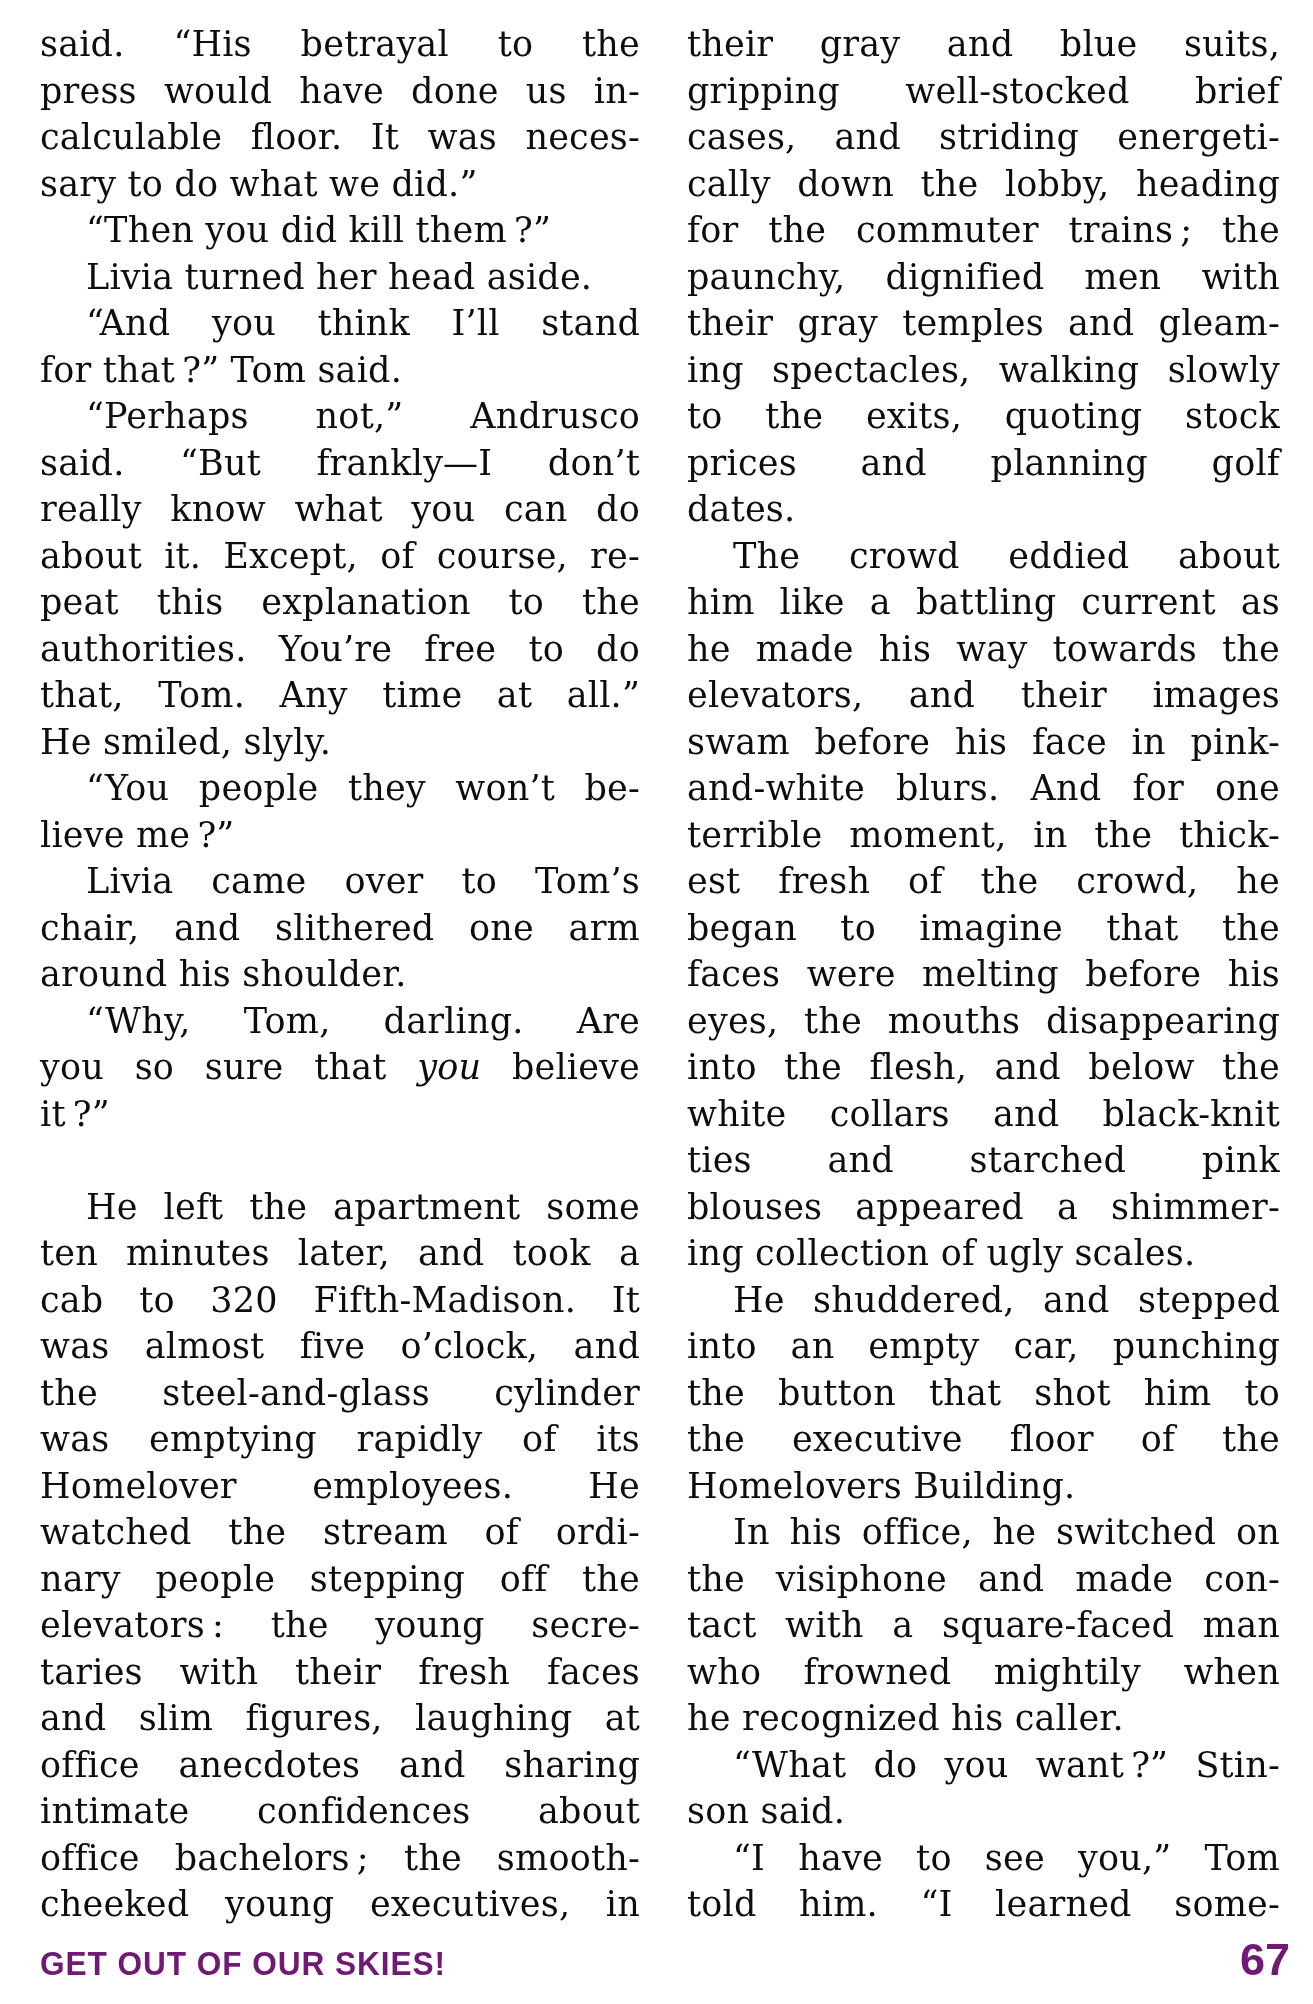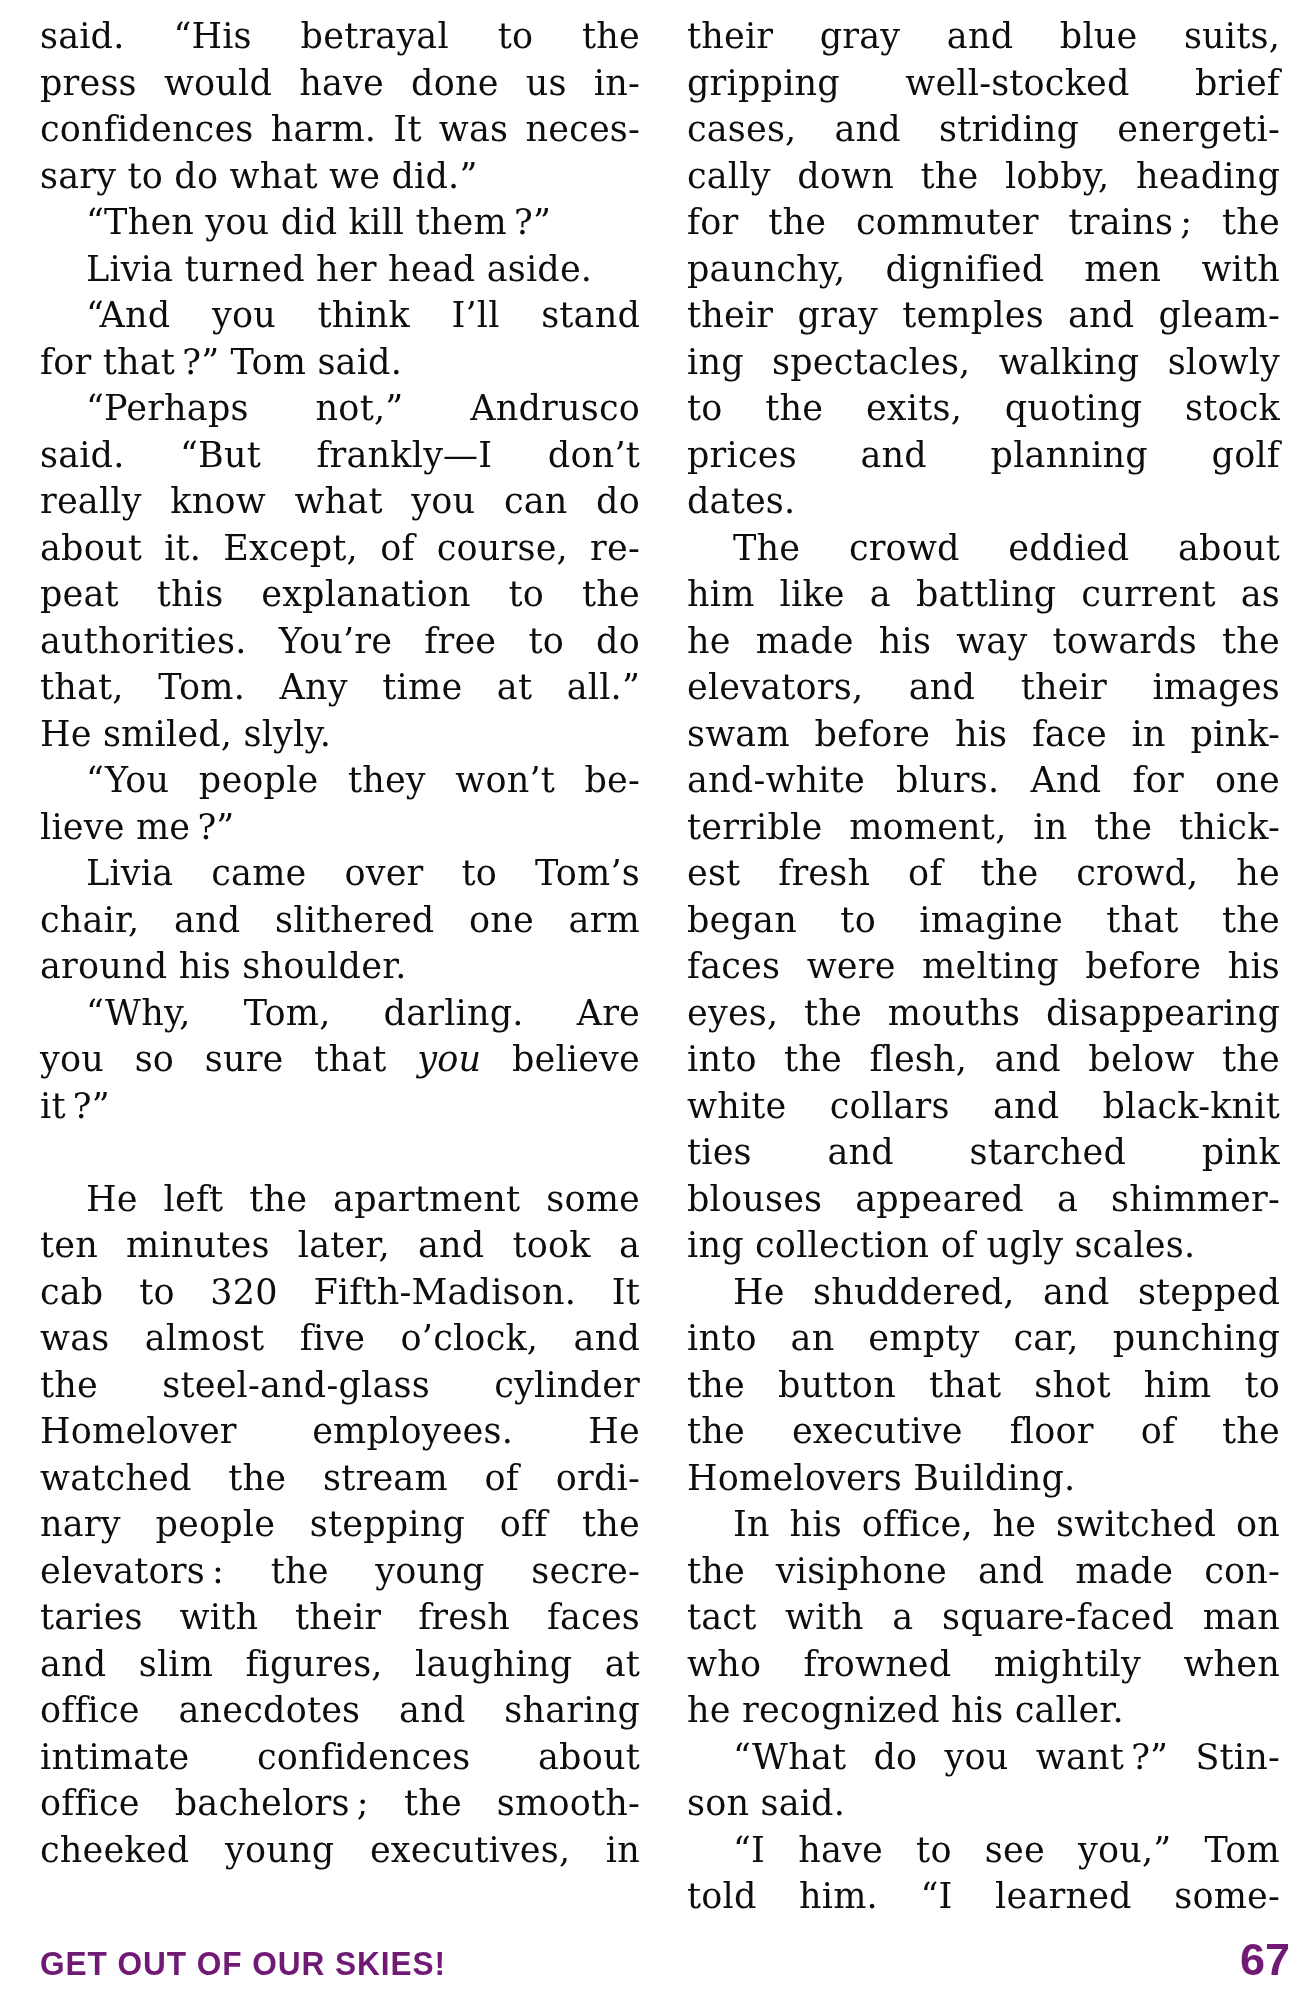--- a/index.html
+++ b/index.html
@@ -19,21 +19,21 @@
     background: #ffffff;
     color: #0d0d0d;
     overflow: hidden;
   }
   .cols {
     position: absolute;
     left: 40px;
     top: 13px;
     display: flex;
   }
-  .col { display: block; }
+  .col { display: block; margin-top: 8px; }
   .col-left  { width: 600px; }
   .col-right { width: 593px; margin-left: 47px; }
   .ln {
     font-size: 35px;
     line-height: 46.5px;
     text-align: justify;
     text-align-last: justify;
     letter-spacing: 0.2px;
   }
   .ln.short {
@@ -67,21 +67,21 @@
   }
 </style>
 </head>
 <body>
 
 <div class="page" style="background: rgb(255, 255, 255); color: rgb(13, 13, 13);">
   <div class="cols">
     <div class="col col-left">
         <div class="ln">said. “His betrayal to the</div>
         <div class="ln">press would have done us in-</div>
-        <div class="ln">confidences harm. It was neces-</div>
+        <div class="ln">calculable floor. It was neces-</div>
         <div class="ln short">sary to do what we did.”</div>
         <div class="ln ind short">“Then you did kill them ?”</div>
         <div class="ln ind short">Livia turned her head aside.</div>
         <div class="ln ind">“And you think I’ll stand</div>
         <div class="ln short">for that ?” Tom said.</div>
         <div class="ln ind">“Perhaps not,” Andrusco</div>
         <div class="ln">said. “But frankly—I don’t</div>
         <div class="ln">really know what you can do</div>
         <div class="ln">about it. Except, of course, re-</div>
         <div class="ln">peat this explanation to the</div>
@@ -95,20 +95,21 @@
         <div class="ln short">around his shoulder.</div>
         <div class="ln ind">“Why, Tom, darling. Are</div>
         <div class="ln"><span>you so sure that </span><i>you</i><span> believe</span></div>
         <div class="ln short">it ?”</div>
         <div class="gap"></div>
         <div class="ln ind">He left the apartment some</div>
         <div class="ln">ten minutes later, and took a</div>
         <div class="ln">cab to 320 Fifth-Madison. It</div>
         <div class="ln">was almost five o’clock, and</div>
         <div class="ln">the steel-and-glass cylinder</div>
+        <div class="ln">was emptying rapidly of its</div>
         <div class="ln">Homelover employees. He</div>
         <div class="ln">watched the stream of ordi-</div>
         <div class="ln">nary people stepping off the</div>
         <div class="ln">elevators : the young secre-</div>
         <div class="ln">taries with their fresh faces</div>
         <div class="ln">and slim figures, laughing at</div>
         <div class="ln">office anecdotes and sharing</div>
         <div class="ln">intimate confidences about</div>
         <div class="ln">office bachelors ; the smooth-</div>
         <div class="ln">cheeked young executives, in</div>

